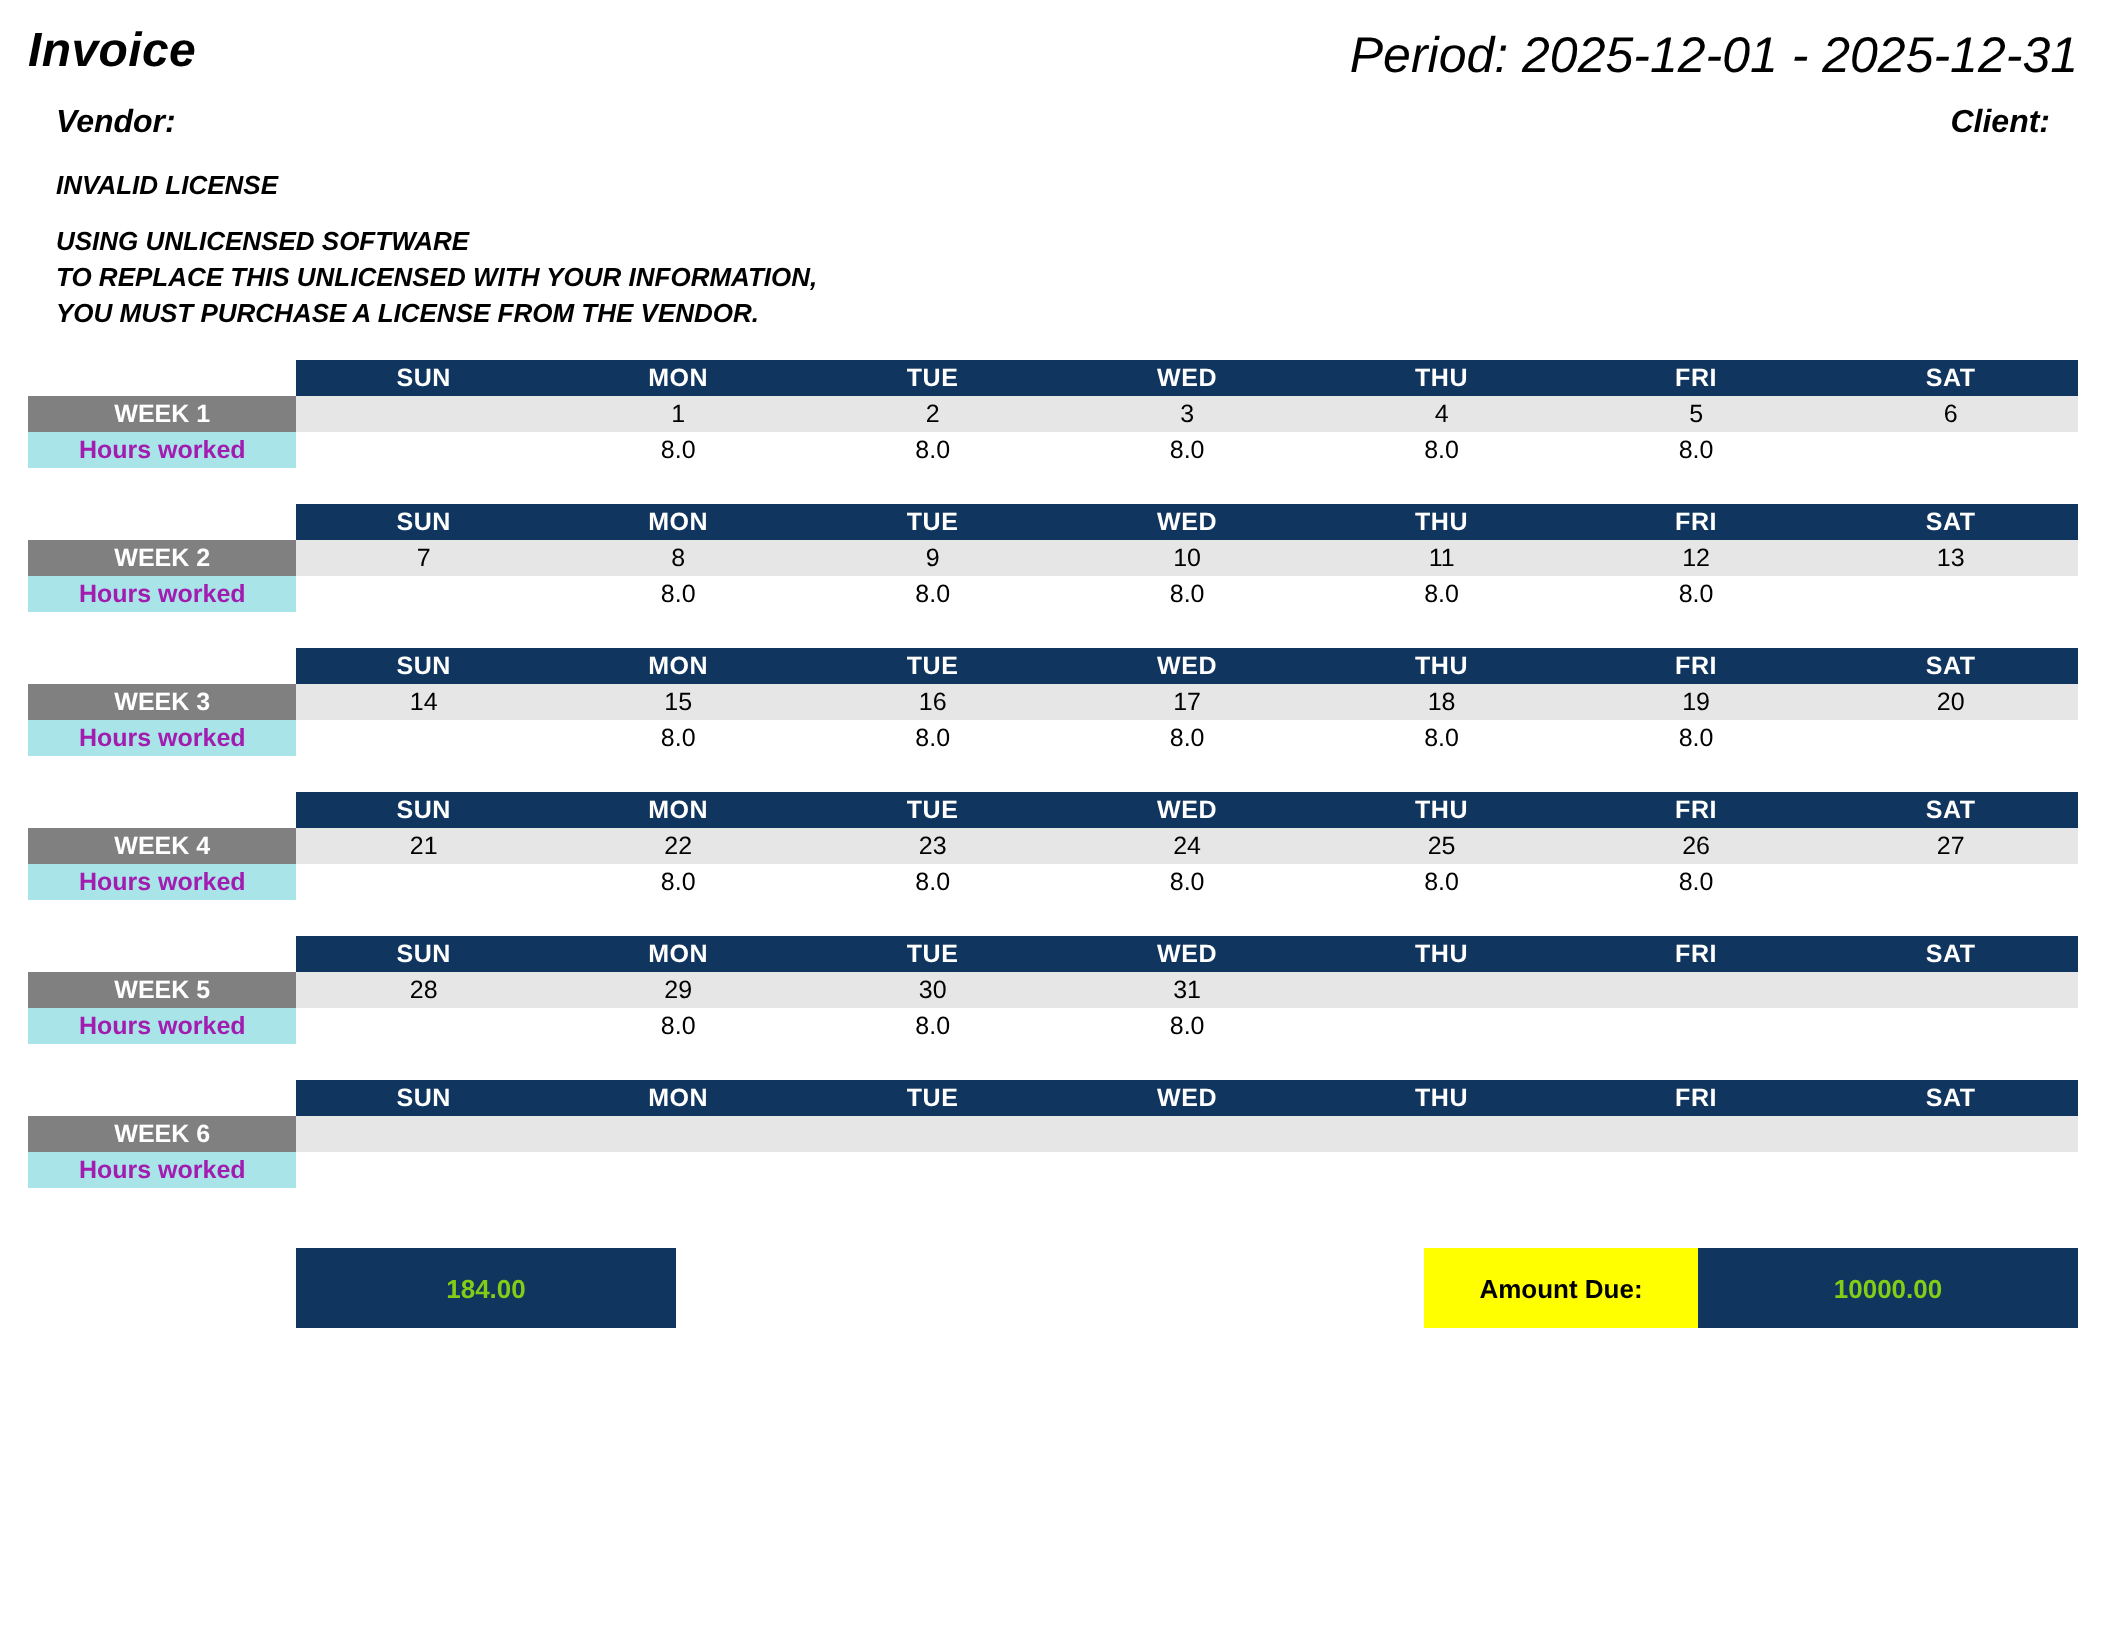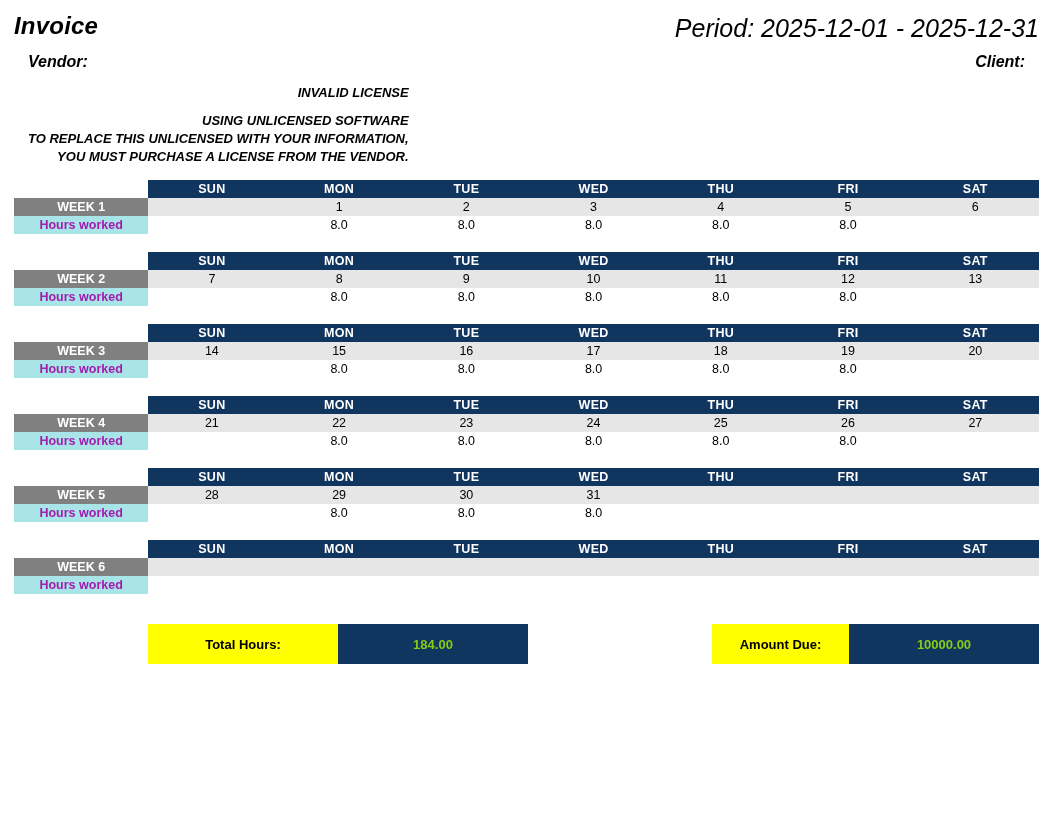--- a/index.html
+++ b/index.html
@@ -60,21 +60,20 @@
   }
   .vendor-lines {
     padding-top: 13px;
   }
   .vendor-lines div {
     font-size: 13px;
     font-weight: bold;
     font-style: italic;
     line-height: 18px;
     white-space: pre;
-    text-align: right;
   }
   .vendor-lines .gap {
     height: 10px;
     line-height: 10px;
   }
   .client-block {
     text-align: right;
     padding-right: 14px;
   }
   .client-lines {
@@ -427,21 +426,20 @@
           <td class="day"></td>
           <td class="day"></td>
         </tr>
 
       </tbody>
     </table>
   </div>
 
   <div class="totals">
     <div class="total-group totals-left">
-      <div class="total-label tl-hours">Total Hours:</div>
       <div class="total-value tv-hours">184.00</div>
     </div>
     <div class="totals-spacer"></div>
     <div class="total-group">
       <div class="total-label tl-amount">Amount Due:</div>
       <div class="total-value tv-amount">10000.00</div>
     </div>
   </div>
 
 </div>

